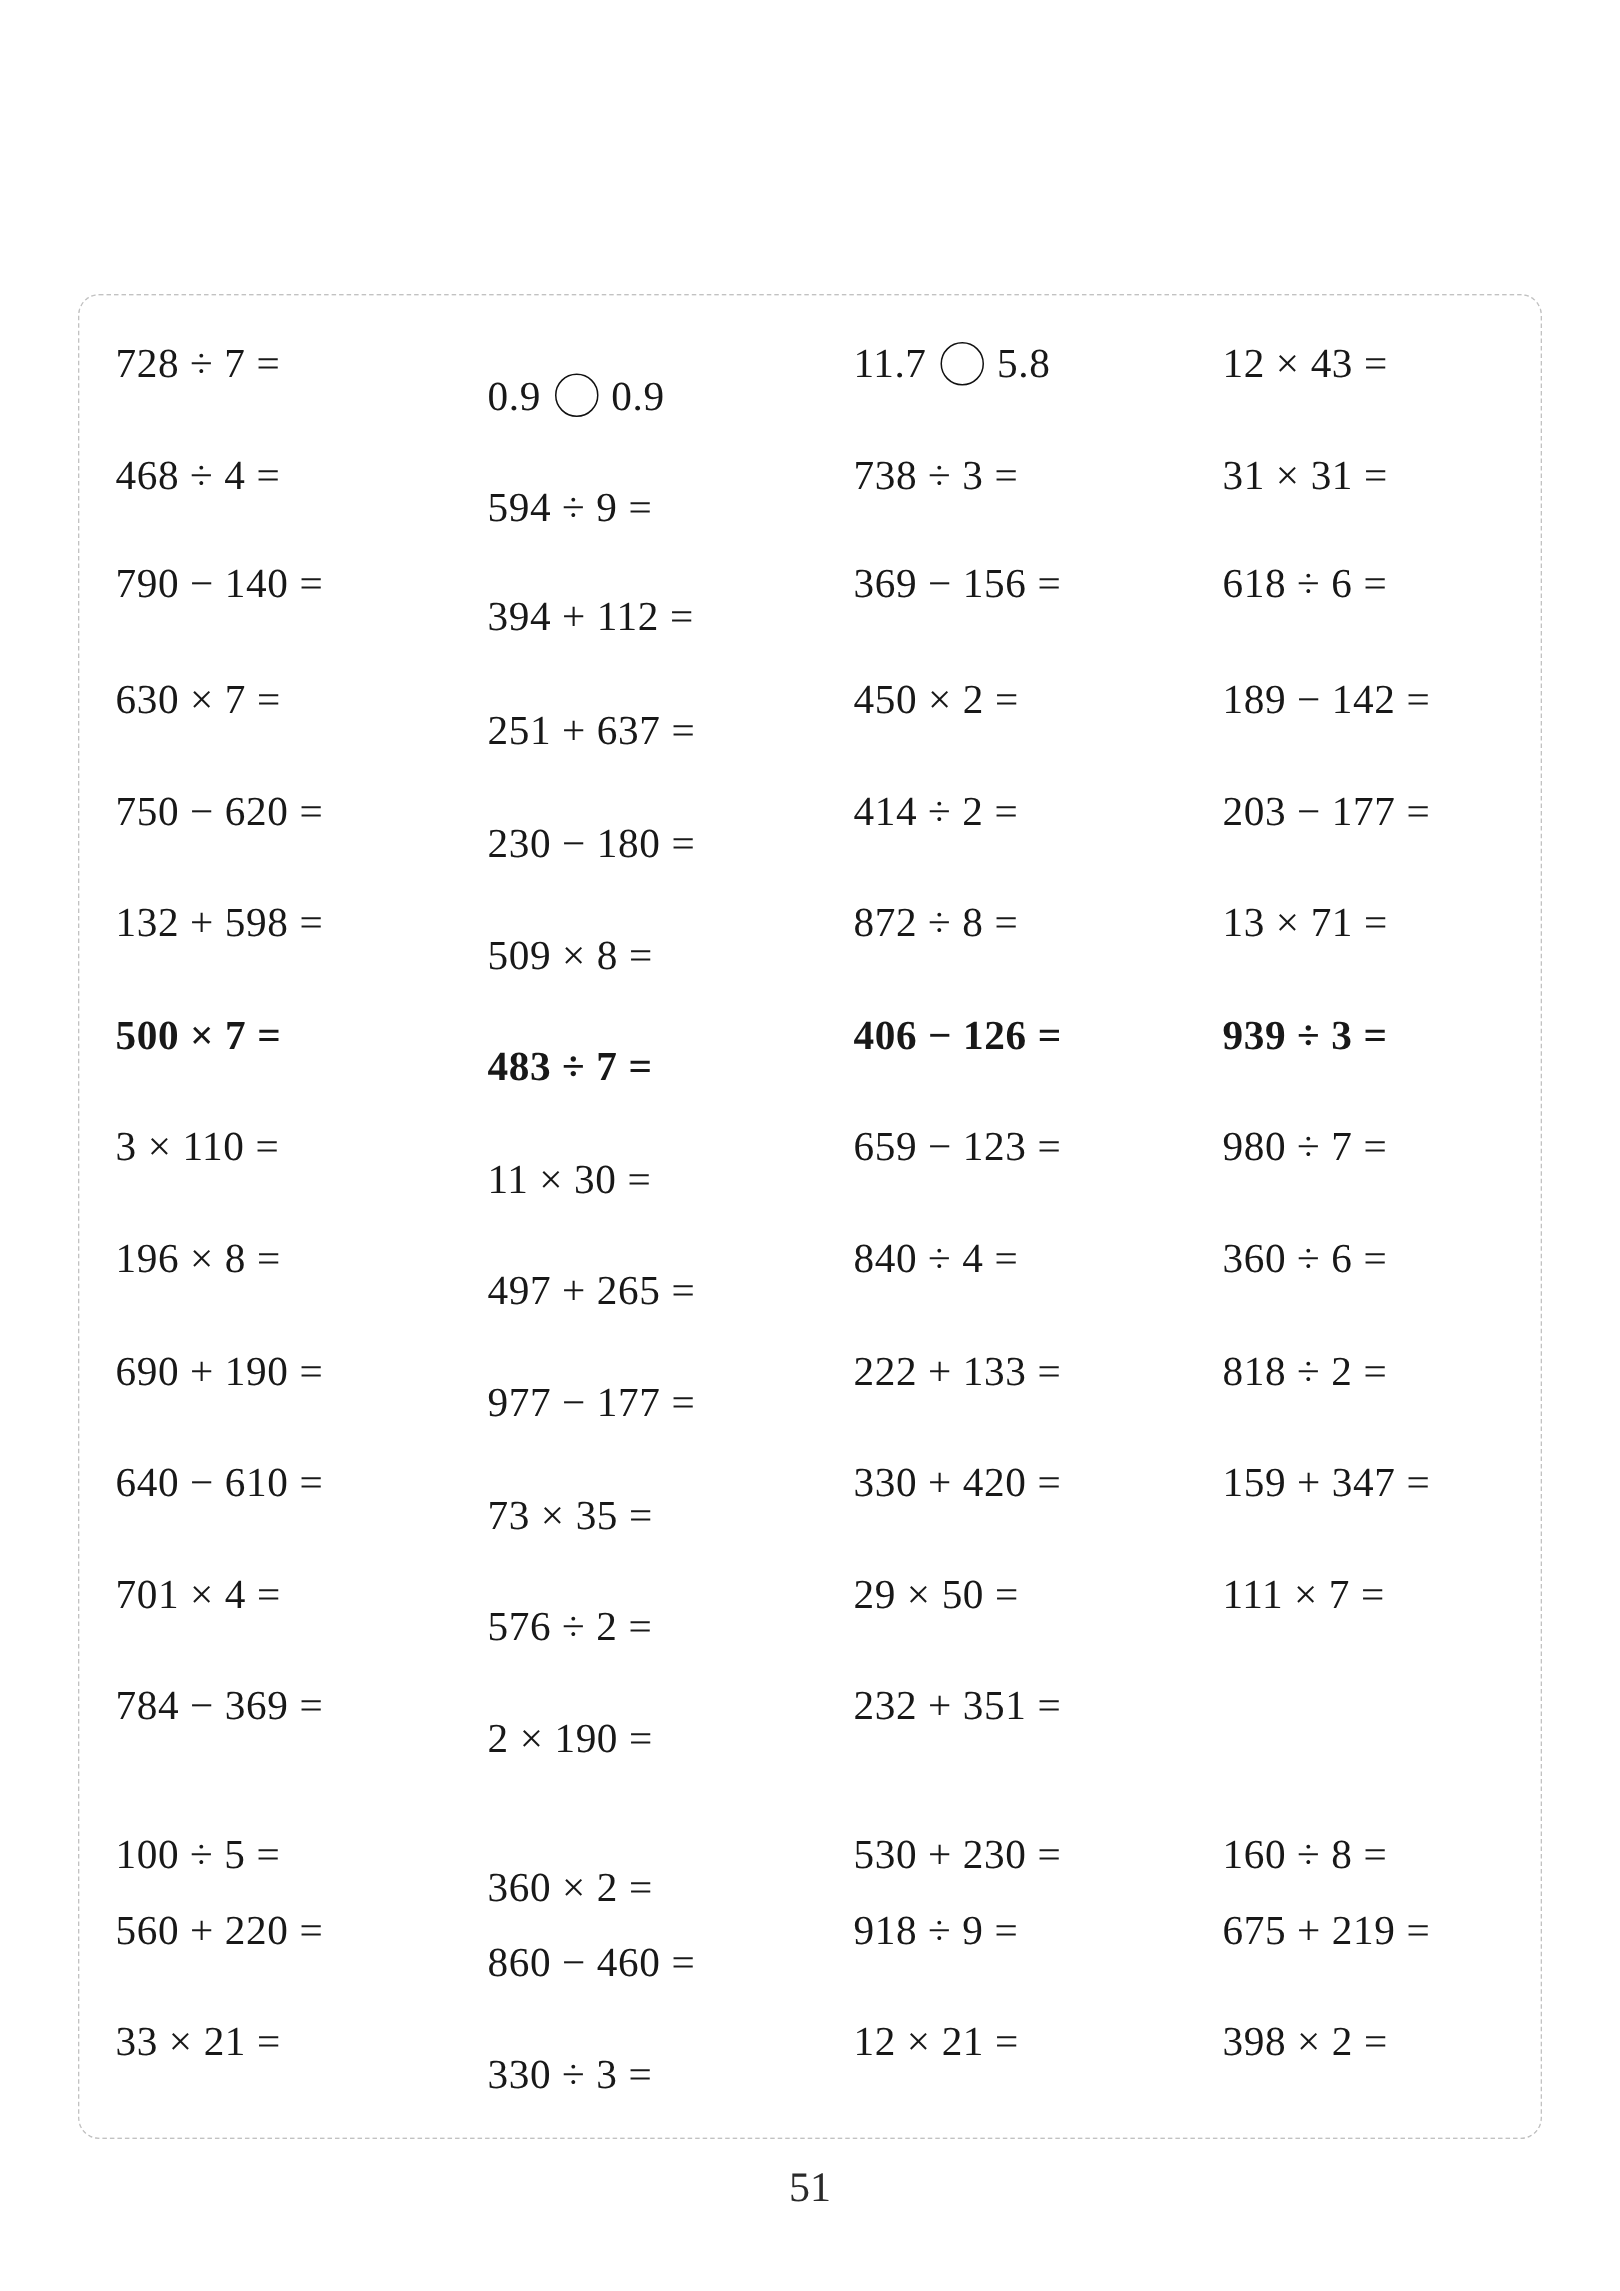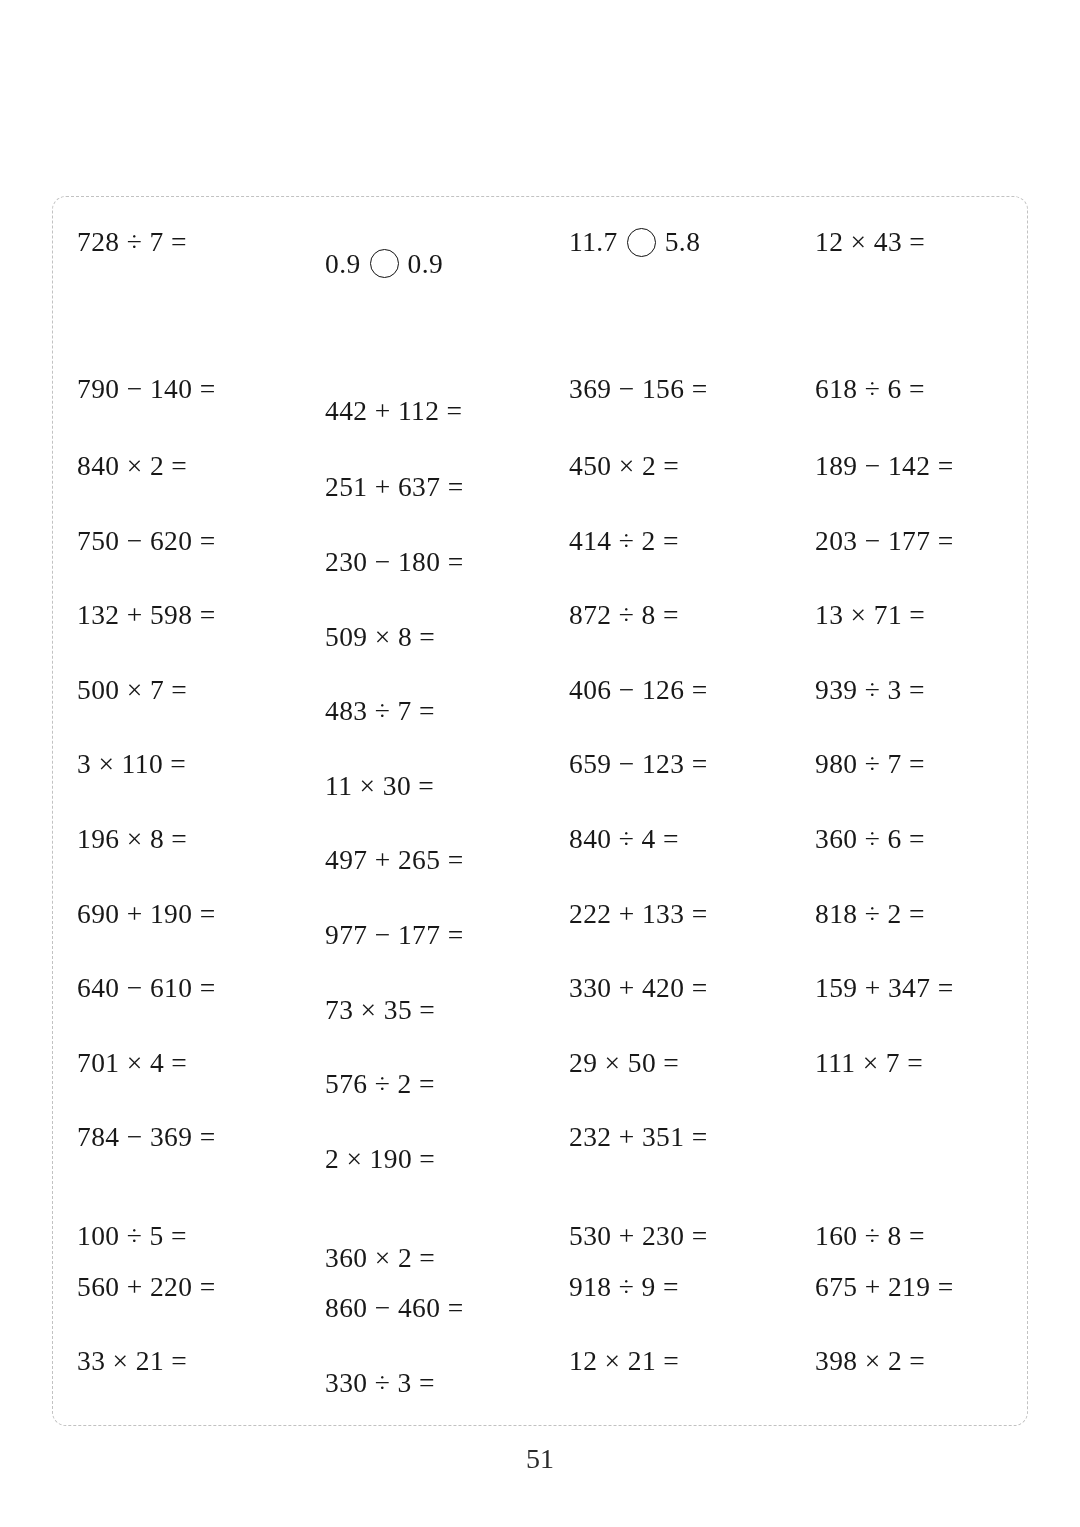--- a/index.html
+++ b/index.html
@@ -110,37 +110,51 @@
             <span class="compare-expr">
               <span class="compare-operand">11.7</span>
               <span class="compare-circle"></span>
               <span class="compare-operand">5.8</span>
             </span>
           </div>
           <div class="problem-cell col3">
             <span class="expr-text">12 × 43 =</span>
           </div>
         </div>
+        <div class="problem-row" style="top: 82.6px;">
+          <div class="problem-cell col0">
+            <span class="expr-text">468 ÷ 4 =</span>
+          </div>
+          <div class="problem-cell col1">
+            <span class="expr-text">594 ÷ 9 =</span>
+          </div>
+          <div class="problem-cell col2">
+            <span class="expr-text">738 ÷ 3 =</span>
+          </div>
+          <div class="problem-cell col3">
+            <span class="expr-text">31 × 31 =</span>
+          </div>
+        </div>
         <div class="problem-row" style="top: 155px;">
           <div class="problem-cell col0">
             <span class="expr-text">790 − 140 =</span>
           </div>
           <div class="problem-cell col1">
-            <span class="expr-text">442 + 112 =</span>
+            <span class="expr-text">394 + 112 =</span>
           </div>
           <div class="problem-cell col2">
             <span class="expr-text">369 − 156 =</span>
           </div>
           <div class="problem-cell col3">
             <span class="expr-text">618 ÷ 6 =</span>
           </div>
         </div>
         <div class="problem-row" style="top: 231.8px;">
           <div class="problem-cell col0">
-            <span class="expr-text">840 × 2 =</span>
+            <span class="expr-text">630 × 7 =</span>
           </div>
           <div class="problem-cell col1">
             <span class="expr-text">251 + 637 =</span>
           </div>
           <div class="problem-cell col2">
             <span class="expr-text">450 × 2 =</span>
           </div>
           <div class="problem-cell col3">
             <span class="expr-text">189 − 142 =</span>
           </div>
@@ -166,21 +180,21 @@
           <div class="problem-cell col1">
             <span class="expr-text">509 × 8 =</span>
           </div>
           <div class="problem-cell col2">
             <span class="expr-text">872 ÷ 8 =</span>
           </div>
           <div class="problem-cell col3">
             <span class="expr-text">13 × 71 =</span>
           </div>
         </div>
-        <div class="problem-row" style="top: 455.6px;">
+        <div class="problem-row" style="top: 455.6px; font-weight: bold;">
           <div class="problem-cell col0">
             <span class="expr-text">500 × 7 =</span>
           </div>
           <div class="problem-cell col1">
             <span class="expr-text">483 ÷ 7 =</span>
           </div>
           <div class="problem-cell col2">
             <span class="expr-text">406 − 126 =</span>
           </div>
           <div class="problem-cell col3">

